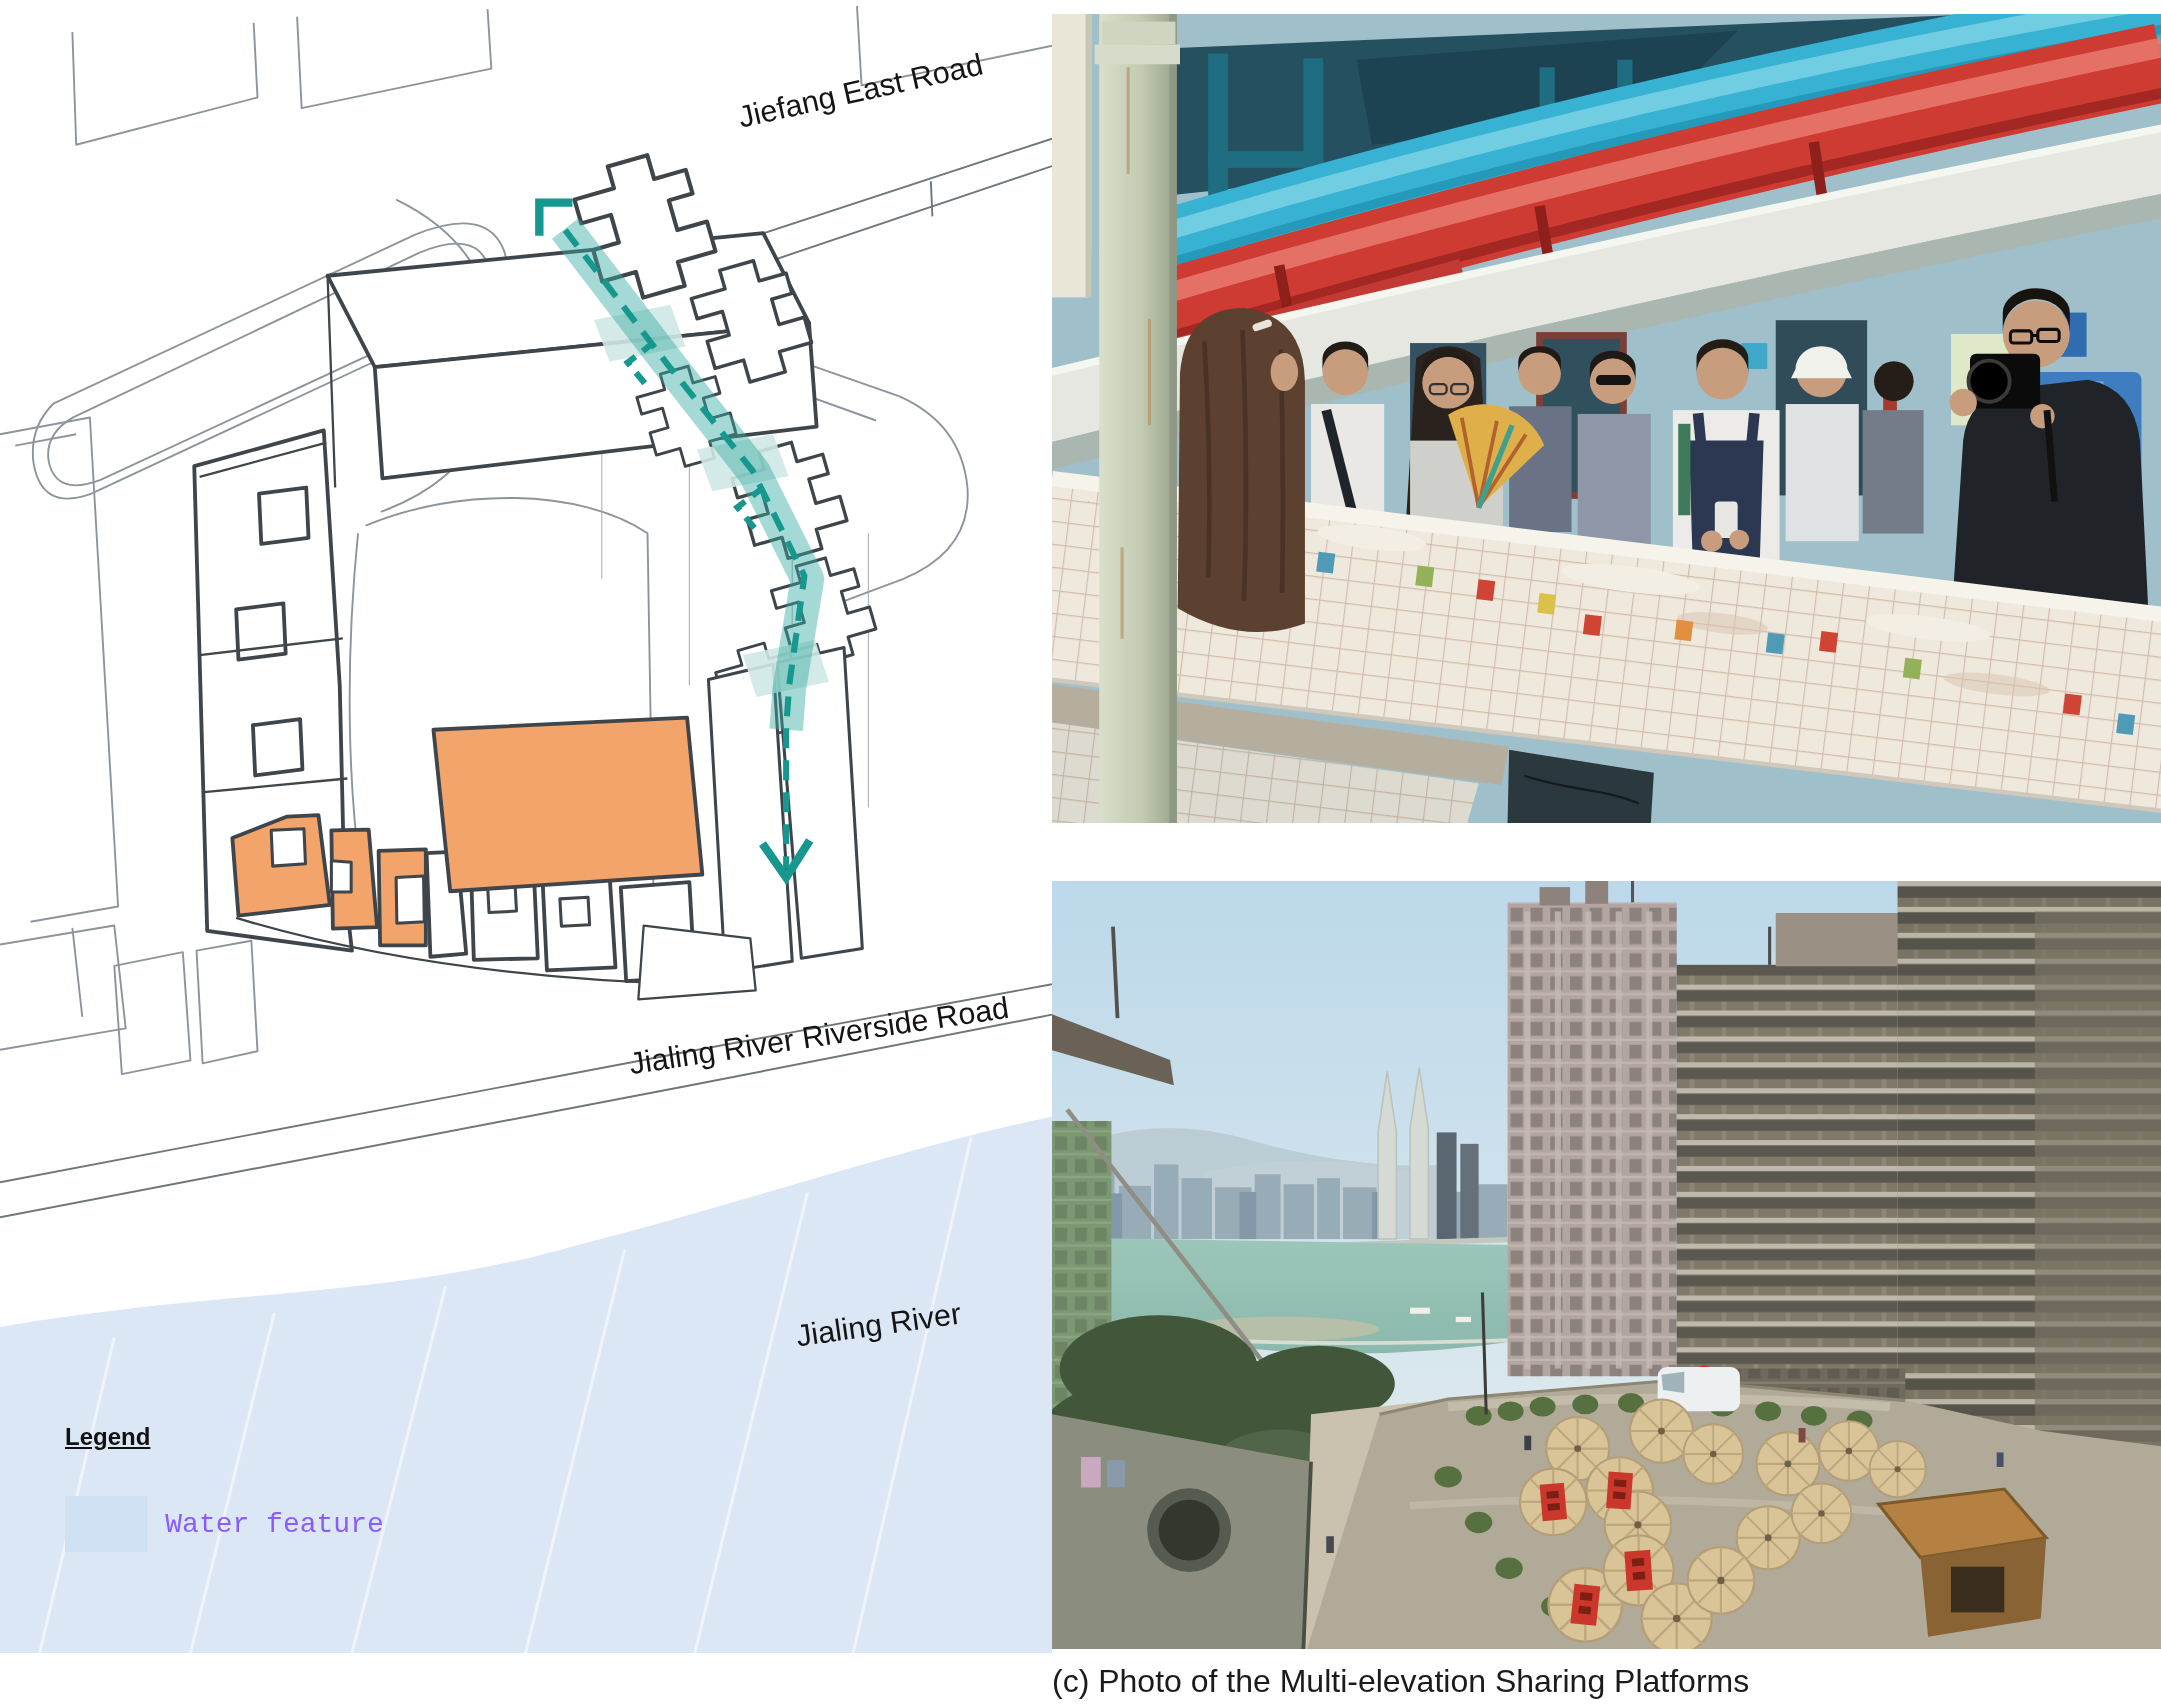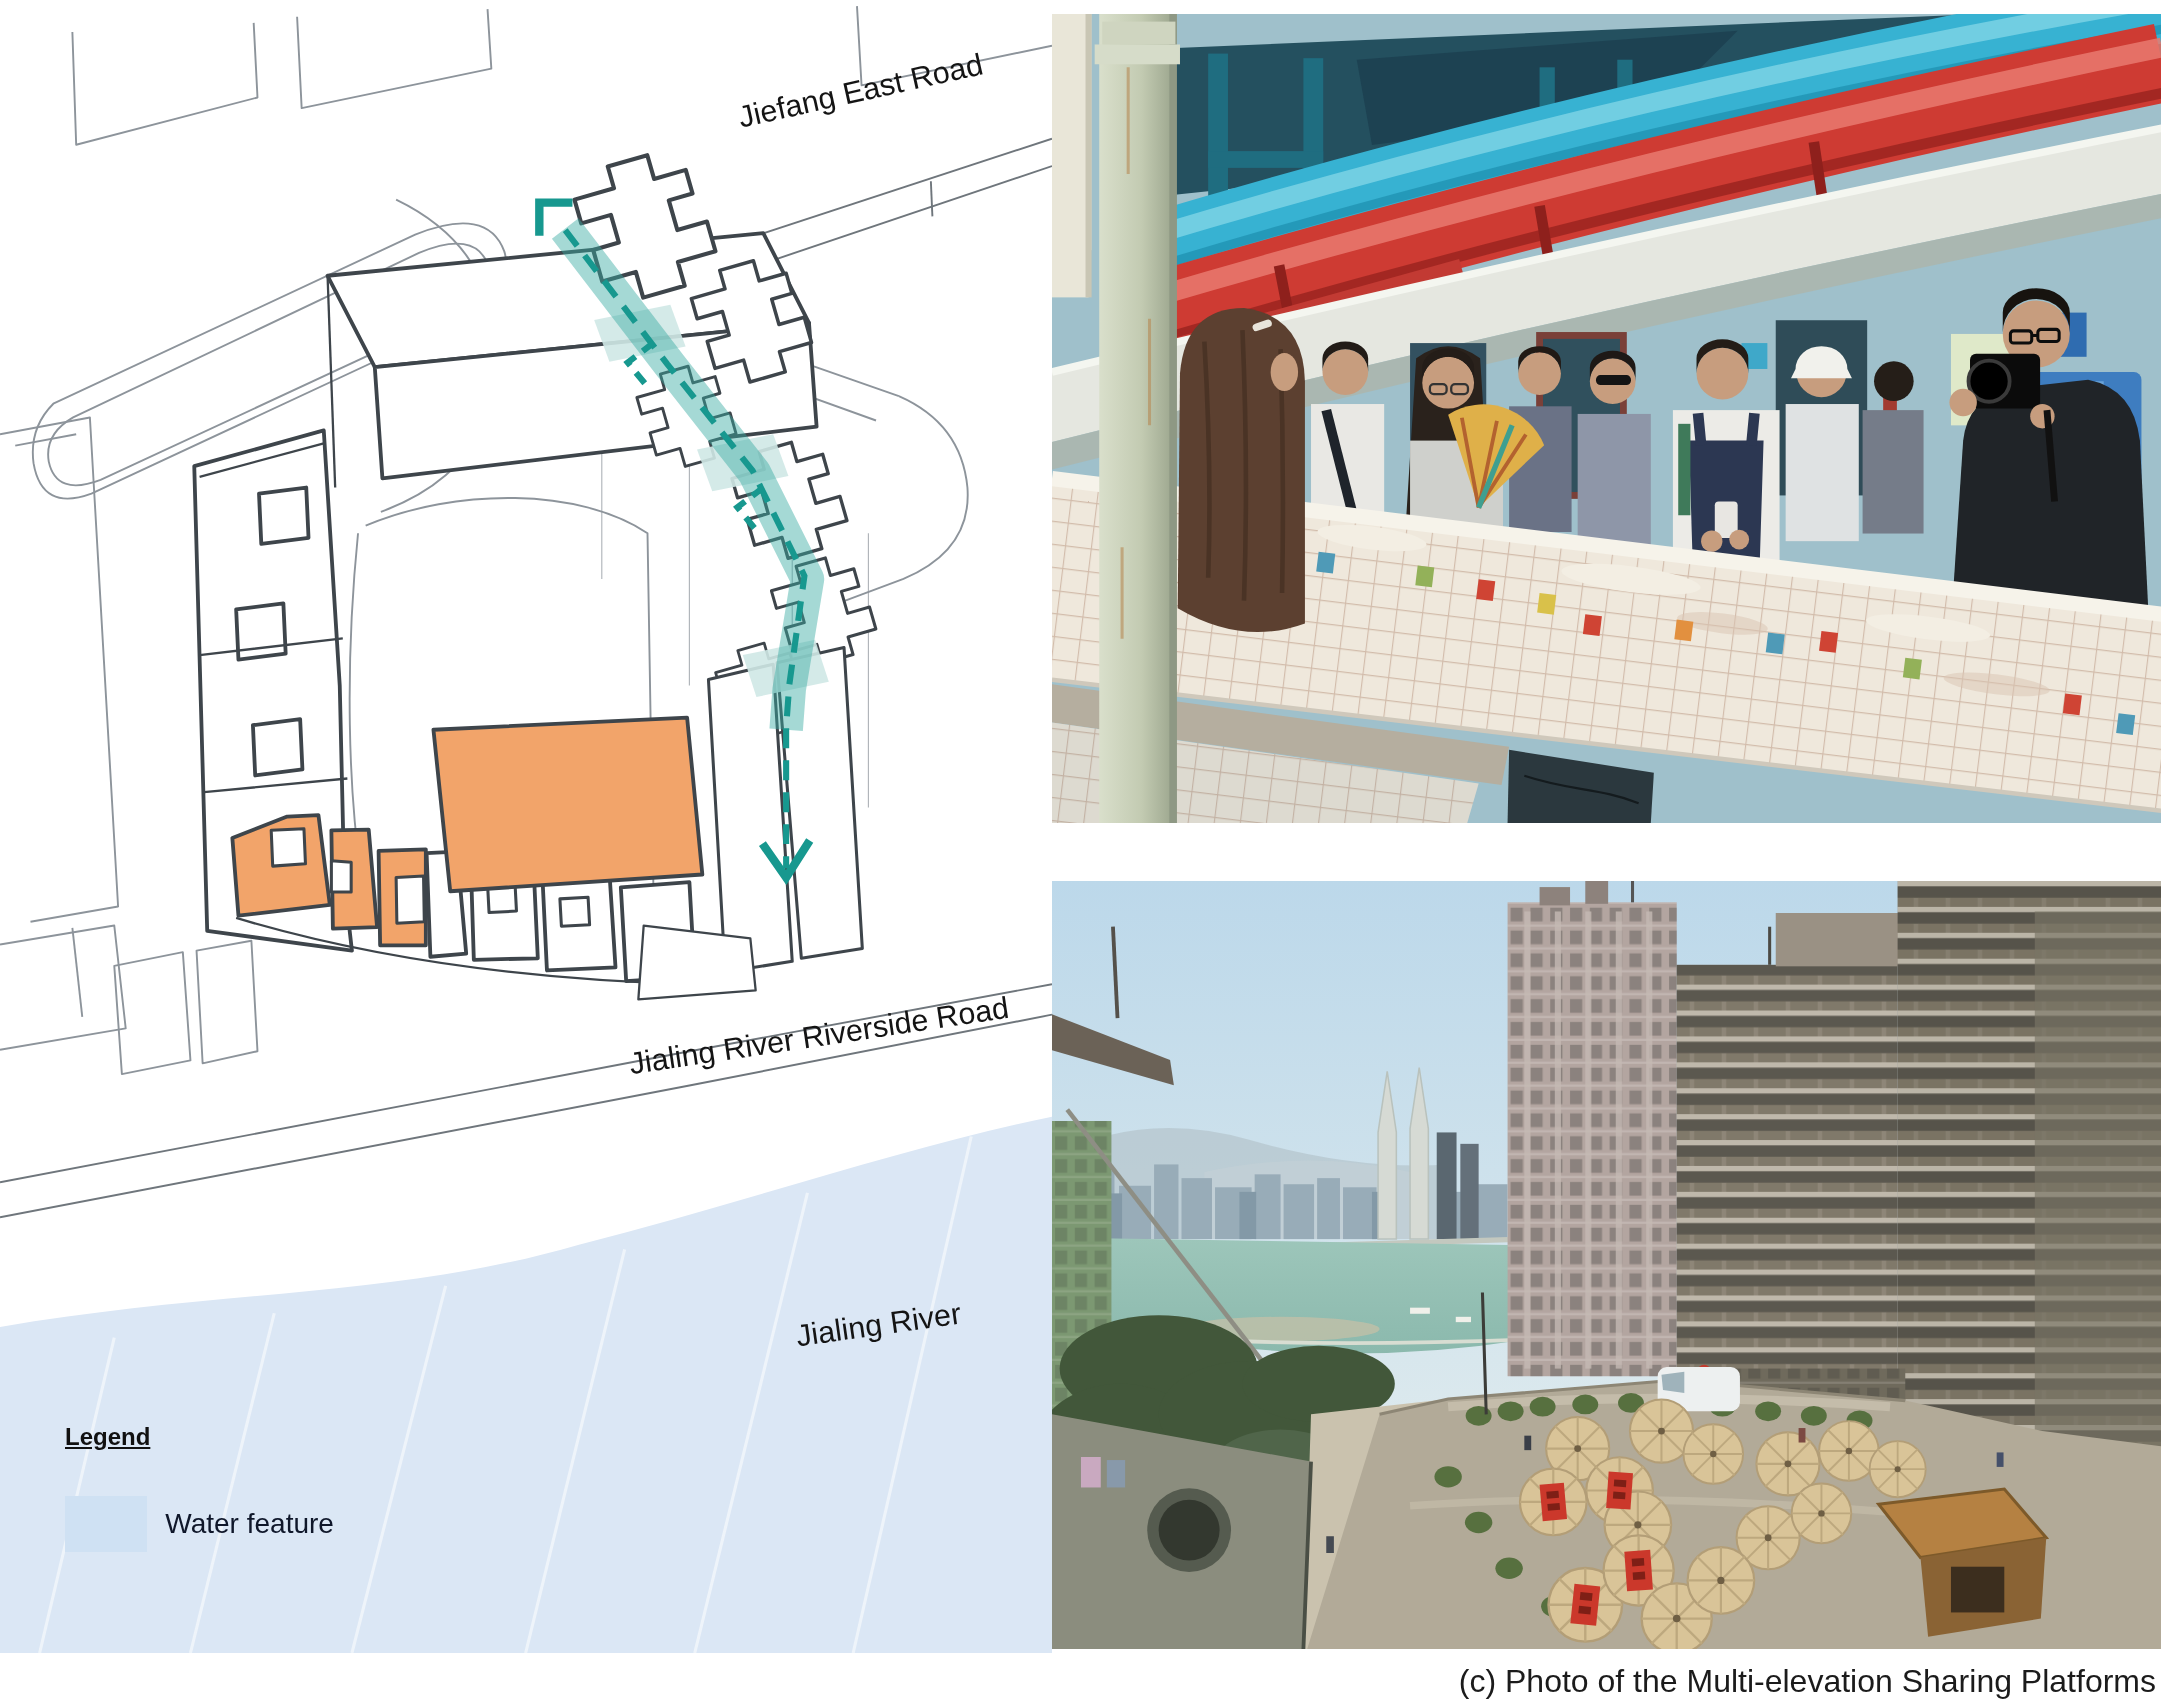--- a/index.html
+++ b/index.html
@@ -7,29 +7,29 @@
   #root{position:relative;width:2161px;height:1705px;background:#fff;overflow:hidden;}
   .panel{position:absolute;}
   svg{display:block;}
   .caption{position:absolute;font-size:32px;color:#1b1b1b;letter-spacing:0px;white-space:nowrap;}
   .maplabel{position:absolute;font-size:30.5px;color:#141414;text-align:center;white-space:nowrap;}
   #lbl-jiefang{left:708px;top:73px;width:305px;transform:rotate(-12.5deg);}
   #lbl-riverside{left:602px;top:1018px;width:434px;transform:rotate(-8.5deg);}
   #lbl-river{left:768px;top:1307px;width:221px;transform:rotate(-8deg);}
   #cap-a{left:0px;top:1663px;width:1024px;text-align:right;}
   #cap-b{left:1052px;top:827px;width:1104px;text-align:right;}
-  #cap-c{left:1052px;top:1663px;width:1104px;text-align:right;}
+  #cap-c{left:1052px;top:1663px;width:1104px;text-align:left;}
   #legend{position:absolute;left:65px;top:1423px;}
   .lg-title{font-size:24px;font-weight:bold;color:#111;margin-bottom:45px;text-decoration:underline;}
   .lg-row{display:flex;align-items:center;margin-bottom:7.6px;height:56px;}
   .sw{width:82px;height:56px;flex:0 0 82px;margin-right:18.3px;display:flex;align-items:center;justify-content:center;}
   .sw-water{background:#cfe1f3;}
   .sw-corr{background:#cfe8e6;}
   .sw-plat{background:#f2a46a;}
-  .lg-lab{font-size:28px;color:#0f172a;}
+  .lg-lab{font-size:28px;color:#8b5cf6;font-family:Liberation Mono, monospace;}
 </style>
 </head>
 <body>
 
 <div id="root">
 
   <div class="panel" id="panel-a" style="left:0;top:0;width:1052px;height:1653px;">
     <svg width="1052" height="1653" viewBox="0 0 1381 2170">
       <defs>
         <path id="plusrf" d="M-18,-64 L22,-64 L22,-40 L54,-40 L54,-16 L30,-16 L30,14 L60,14 L60,44 L22,44 L22,68 L-20,68 L-20,42 L-54,42 L-54,10 L-28,10 L-28,-18 L-58,-18 L-58,-42 L-18,-42 Z"></path>

